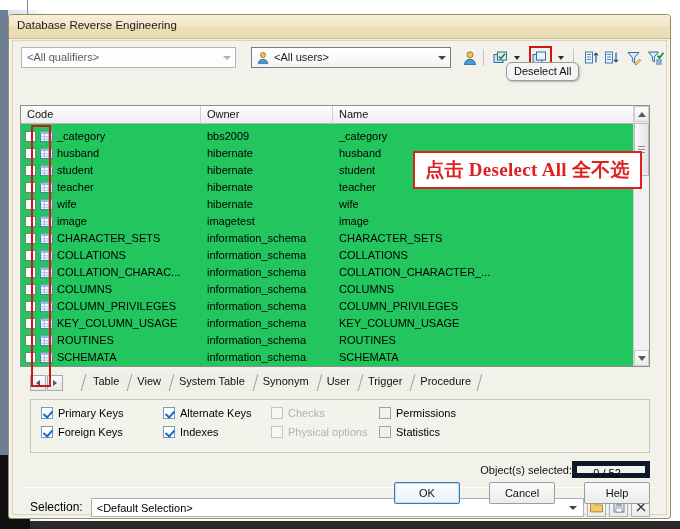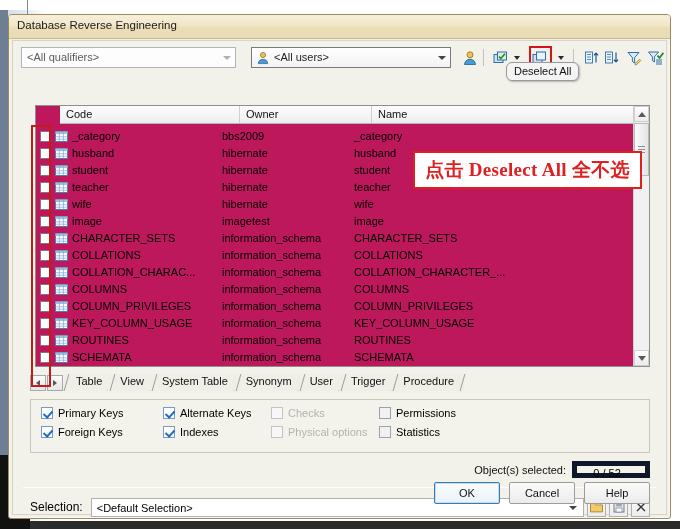--- a/index.html
+++ b/index.html
@@ -144,24 +144,23 @@
     font-size: 11px;
     color: #111;
     box-shadow: 1px 1px 2px rgba(0,0,0,.25);
     z-index: 40;
     white-space: nowrap;
   }
 
   
   #grid-wrap {
     position: absolute;
-    left: 22px; top: 64px; right: 16px; height: 262px;
-    background: #be185d;
+    left: 7px; top: 64px; right: 16px; height: 262px;
+    background: #22c55e;
     border: 1px solid #8e8e8e;
-    padding-left: 24px;
   }
   #grid-header {
     display: flex; height: 18px;
     background: linear-gradient(to bottom,#fdfdfd,#eeeeee);
     border-bottom: 1px solid #b6b6b6;
   }
   .gh {
     font-size: 11px; padding: 2px 0 0 6px;
     border-right: 1px solid #cfcfcf;
     color: #111; overflow: hidden; white-space: nowrap;
@@ -311,21 +310,21 @@
     border-width: 0 2px 2px 0;
     transform: rotate(42deg);
   }
   .opt.dim { color: #b3b3b3; }
 
   
   #objcount {
     position: absolute; right: 16px; top: 420px;
     display: flex; align-items: center; font-size: 11px;
   }
-  #objcount .lbl { margin-right: 6px; color: #111; }
+  #objcount .lbl { color: #111; }
   #objcount .val {
     width: 78px; height: 17px;
     background: #f3f2eb;
     border: 5px solid #0f172a;
     text-align: center;
     padding: 1px 8px 0 0;
     font-size: 11px;
   }
 
   
@@ -355,20 +354,21 @@
     border: 1px solid #b0b0b0;
     background: linear-gradient(to bottom,#fbfbfb,#ececec);
     margin-left: 3px;
     display: flex; align-items: center; justify-content: center;
   }
 
   
   #btnrow {
     position: absolute; right: 16px; bottom: 10px;
     display: flex;
+    gap: 20px;
   }
   .btn {
     width: 66px; height: 22px;
     font-size: 11px;
     display: flex; align-items: center; justify-content: center;
     border: 1px solid #9c9c9c;
     background: linear-gradient(to bottom,#fbfbfb,#ebebeb);
     border-radius: 2px;
     margin-left: 9px;
     color: #111;
@@ -691,21 +691,21 @@
       <span>点击 Deselect All 全不选</span>
     </div>
 
     <div id="tabstrip">
       <div class="tab-nav">
         <span class="tn-l"></span>
       </div>
       <div class="tab-nav">
         <span class="tn-r"></span>
       </div>
-      <div id="tabs-host" style="display:flex;align-items:center;margin-left:4px;">
+      <div id="tabs-host" style="display:flex;align-items:center;margin-left:21px;">
           <div class="tab first"><span>Table</span></div>
           <div class="tab"><span>View</span></div>
           <div class="tab"><span>System Table</span></div>
           <div class="tab"><span>Synonym</span></div>
           <div class="tab"><span>User</span></div>
           <div class="tab"><span>Trigger</span></div>
           <div class="tab"><span>Procedure</span></div>
         </div>
     </div>
 

